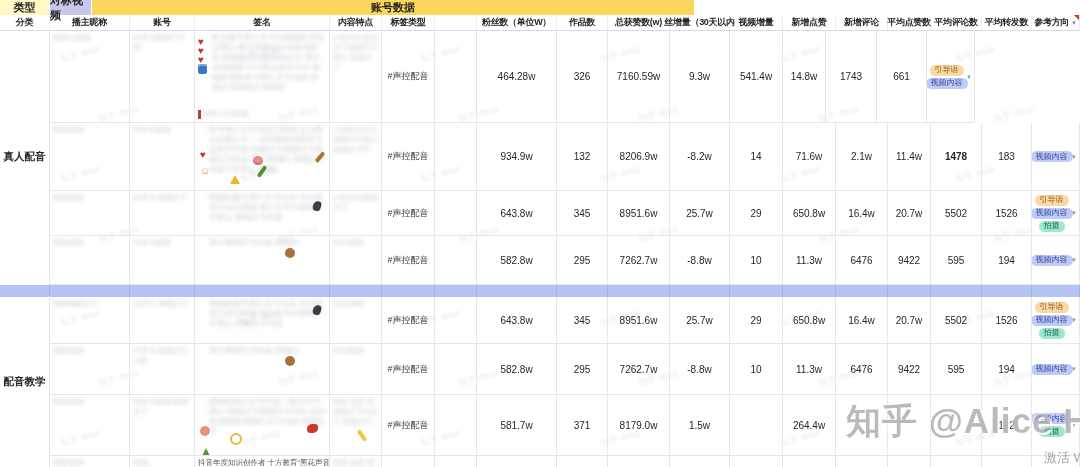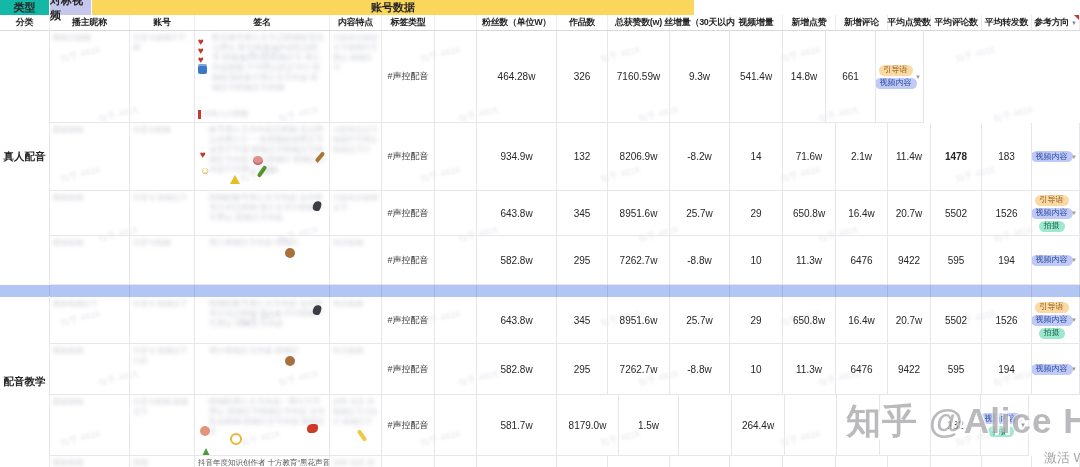--- a/index.html
+++ b/index.html
@@ -109,21 +109,21 @@
       <div class="wm-tile" style="left: 993px; top: 372px;">知乎 4816</div>
       <div class="wm-tile" style="left: 60px; top: 432px;">知乎 4816</div>
       <div class="wm-tile" style="left: 240px; top: 432px;">知乎 4816</div>
       <div class="wm-tile" style="left: 420px; top: 432px;">知乎 4816</div>
       <div class="wm-tile" style="left: 600px; top: 432px;">知乎 4816</div>
       <div class="wm-tile" style="left: 780px; top: 432px;">知乎 4816</div>
       <div class="wm-tile" style="left: 955px; top: 432px;">知乎 4816</div>
     </div>
   <div id="grid-layer">
       <div class="hdr-band">
-        <div class="hdr-cell" style="width: 50px; background: #14b8a6;">类型</div>
+        <div class="hdr-cell" style="width: 50px; background: #fef9c3;">类型</div>
         <div class="hdr-cell" style="width: 42px; background: rgb(199, 199, 238);">对标视频</div>
         <div class="hdr-cell" style="width: 603px; background: rgb(251, 214, 92);">账号数据</div>
       </div>
       <div class="col-hdr">
         <div class="col-hdr-cell" style="width: 50px;">分类</div>
         <div class="col-hdr-cell" style="width: 80px;">播主昵称</div>
         <div class="col-hdr-cell" style="width: 65px;">账号</div>
         <div class="col-hdr-cell" style="width: 135px;">签名</div>
         <div class="col-hdr-cell" style="width: 52px;">内容特点</div>
         <div class="col-hdr-cell" style="width: 53px;">标签类型</div>
@@ -165,20 +165,21 @@
         <div class="cell tagcol" style="width: 53px;">
           <div style="font-size: 9px;">#声控配音</div>
         </div>
         <div class="cell" style="width: 42px;"></div>
         <div class="cell metric" style="width: 80px;">464.28w</div>
         <div class="cell metric" style="width: 51px;">326</div>
         <div class="cell metric" style="width: 62px;">7160.59w</div>
         <div class="cell metric" style="width: 60px;">9.3w</div>
         <div class="cell metric" style="width: 53px;">541.4w</div>
         <div class="cell metric" style="width: 43px;">14.8w</div>
+        <div class="cell metric" style="width: 51px;">1743</div>
         <div class="cell metric" style="width: 50px;">661</div>
         <div class="cell" style="width: 48px;">
           <div class="pillwrap">
             <span class="pill orange">引导语</span>
             <span class="pill blue">视频内容</span>
           </div>
           <span class="cell-caret">▼</span>
         </div>
       </div>
       <div class="t-row" style="height: 68px;">
@@ -407,20 +408,21 @@
         </div>
         <div class="cell" style="width: 52px;">
           <div class="blur-txt">好听 说真 意 模糊文字内容行 模糊文字</div>
           <span class="em em-banana" style="left: 30px; top: 34px;"></span>
         </div>
         <div class="cell tagcol" style="width: 53px;">
           <div style="font-size: 9px;">#声控配音</div>
         </div>
         <div class="cell" style="width: 42px;"></div>
         <div class="cell metric" style="width: 80px;">581.7w</div>
+        <div class="cell metric" style="width: 51px;">371</div>
         <div class="cell metric" style="width: 62px;">8179.0w</div>
         <div class="cell metric" style="width: 60px;">1.5w</div>
         <div class="cell metric" style="width: 53px;"></div>
         <div class="cell metric" style="width: 53px; text-align: right;">264.4w</div>
         <div class="cell metric" style="width: 52px;"></div>
         <div class="cell metric" style="width: 43px;"></div>
         <div class="cell metric" style="width: 51px;"></div>
         <div class="cell metric" style="width: 50px;">132</div>
         <div class="cell" style="width: 48px;">
           <div class="pillwrap">

